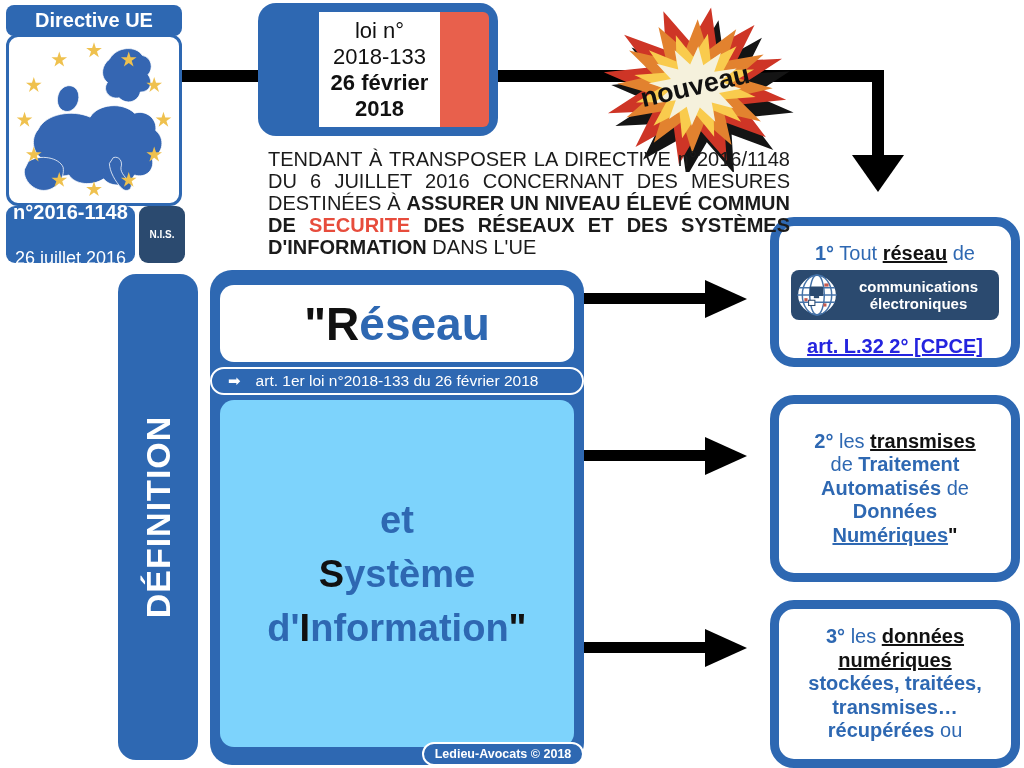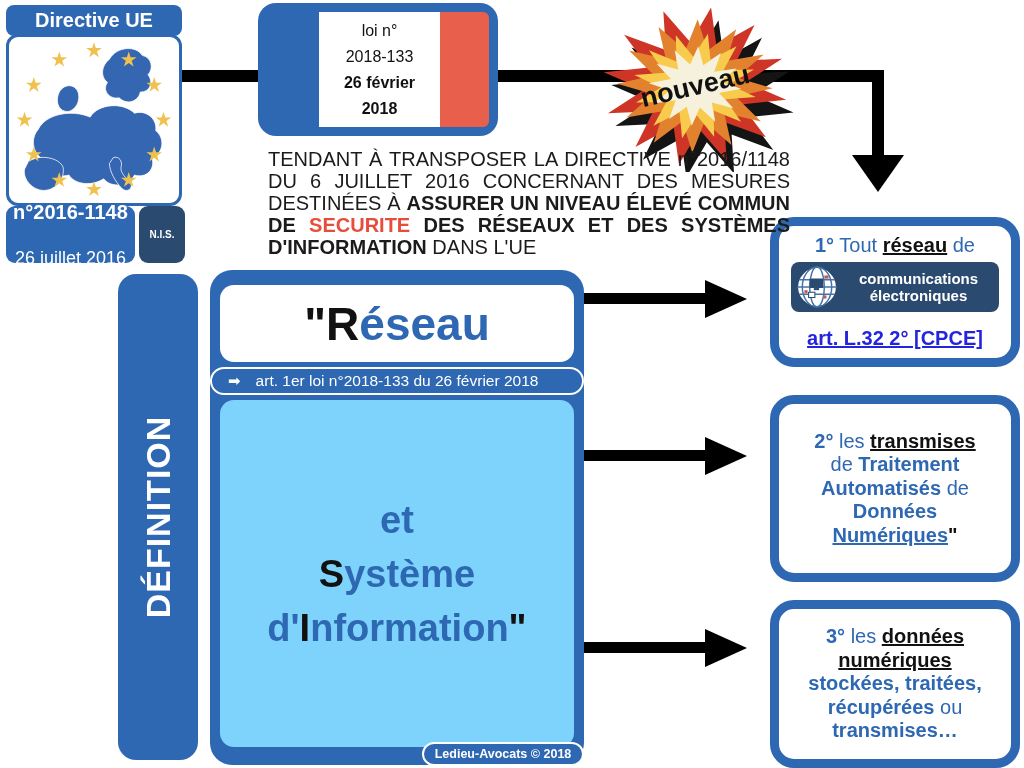--- a/index.html
+++ b/index.html
@@ -36,21 +36,21 @@
   .dir-num .l2{font-size:18px;}
   .nis{left:139px;top:206px;width:46px;height:57px;background:var(--navy);
     border-radius:9px;color:#fff;font-weight:bold;font-size:10px;
     display:flex;align-items:center;justify-content:center;z-index:3;}
 
   
   .law-card{left:258px;top:3px;width:240px;height:133px;background:var(--blue);
     border-radius:18px;z-index:4;}
   .law-white{position:absolute;left:61px;top:9px;width:121px;height:115px;background:#fff;
     display:flex;flex-direction:column;align-items:center;justify-content:center;
-    text-align:right;font-size:16px;line-height:26px;color:#111;}
+    text-align:right;font-size:22px;line-height:26px;color:#111;}
   .law-red{position:absolute;left:182px;top:9px;width:49px;height:115px;background:var(--flagred);
     border-radius:0 6px 6px 0;}
 
   
   .bar{background:#000;z-index:1;}
   .tri-down{width:0;height:0;border-left:26px solid transparent;
     border-right:26px solid transparent;border-top:37px solid #000;z-index:1;}
   .tri-right{width:0;height:0;border-top:19px solid transparent;
     border-bottom:19px solid transparent;border-left:42px solid #000;z-index:1;}
 
@@ -90,21 +90,21 @@
     display:flex;align-items:center;justify-content:center;color:#fff;
     font-weight:bold;font-size:12.5px;z-index:4;}
 
   
   .rcard{width:250px;background:#fff;border:9px solid var(--blue);border-radius:24px;
     box-sizing:border-box;z-index:2;text-align:center;}
   .r1{left:770px;top:217px;height:150px;}
   .r2{left:770px;top:395px;height:187px;display:flex;flex-direction:column;justify-content:center;}
   .r3{left:770px;top:600px;height:168px;display:flex;flex-direction:column;justify-content:center;}
   .rline{font-size:20px;line-height:23.5px;color:var(--blue);}
-  .r1-title{margin-top:8px;font-size:20px;color:var(--blue);}
+  .r1-title{margin-top:16px;font-size:20px;color:var(--blue);}
   .comms-band{margin:5px auto 15px auto;width:208px;height:50px;background:var(--navy);
     border-radius:8px;display:flex;align-items:center;}
   .comms-band svg{margin-left:5px;flex:0 0 auto;}
   .comms-label{flex:1;color:#fff;font-weight:bold;font-size:15px;line-height:17px;}
   .cpce{display:inline-block;font-size:20px;font-weight:bold;color:var(--link);
     text-decoration:underline;cursor:pointer;}
 </style>
 </head>
 <body>
 
@@ -275,19 +275,19 @@
     <span>les</span>
     <span class="bu">données</span>
   </div>
   <div class="rline">
     <span class="bu">numériques</span>
   </div>
   <div class="rline">
     <span class="bold">stockées, traitées,</span>
   </div>
   <div class="rline">
+    <span class="bold">transmises…</span>
+  </div>
+  <div class="rline">
     <span class="bold">récupérées</span>
     <span>ou</span>
   </div>
-  <div class="rline">
-    <span class="bold">transmises…</span>
-  </div>
 </div>
 
 </body></html>

